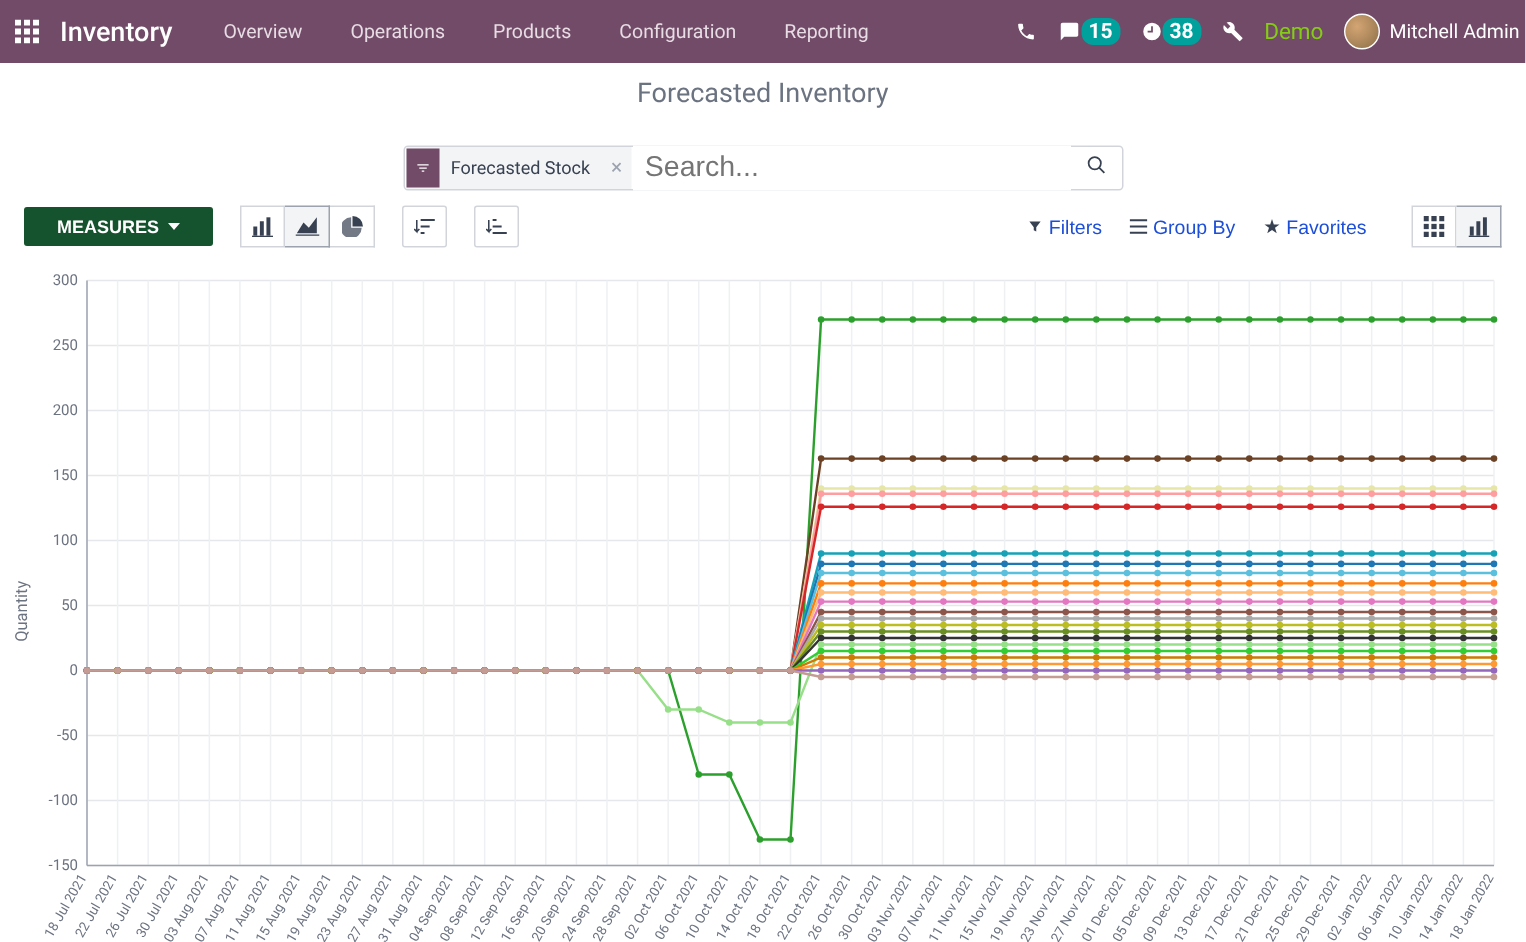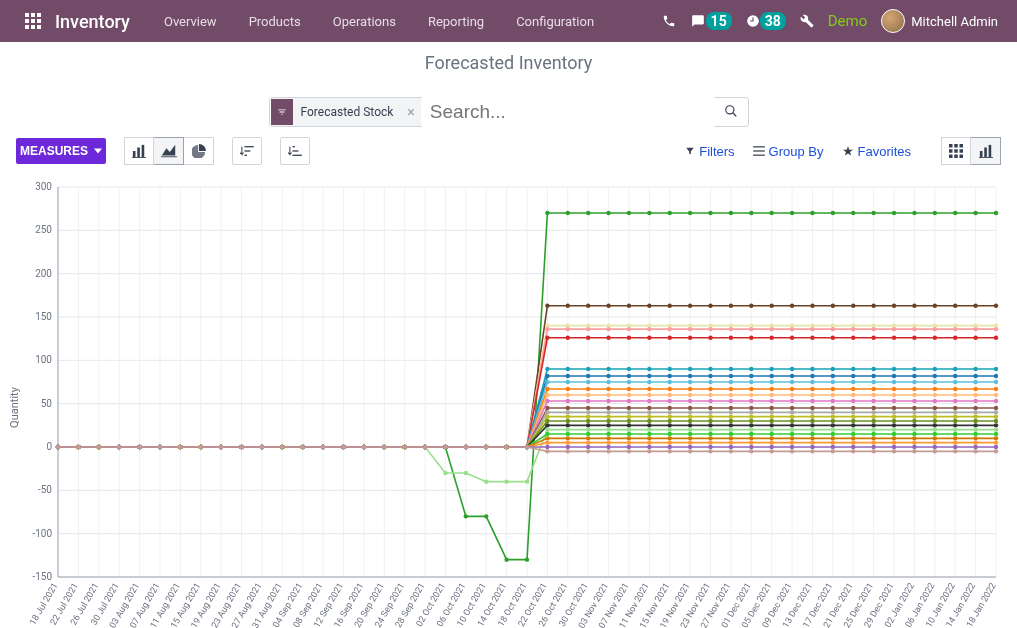--- a/index.html
+++ b/index.html
@@ -1,19 +1,19 @@
 <!DOCTYPE html>
 <html><head>
 <meta charset="utf-8">
 <style>
 * { box-sizing: border-box; margin: 0; padding: 0; }
 body { font-family: -apple-system, BlinkMacSystemFont, "Segoe UI", Roboto, sans-serif; font-size: 13px; color: #374151; background: #fff; width: 1017px; }
 
 
-.topnav { background: #714B67; color: #fff; display: flex; align-items: center; height: 42px; padding: 0 19px; }
+.topnav { background: #714B67; color: #fff; display: flex; align-items: center; height: 42px; padding: 0 4px; }
 .topnav .apps-btn { width: 28px; height: 28px; display: flex; align-items: center; justify-content: center; cursor: pointer; margin-right: 8px; }
 .topnav .app-title { font-size: 18px; font-weight: 500; margin-right: 20px; }
 .topnav .menu { display: flex; gap: 4px; }
 .topnav .menu-item { padding: 10px 14px; cursor: pointer; font-size: 13px; color: #e8dce5; }
 .topnav .spacer { flex: 1; }
 .topnav .right { display: flex; align-items: center; gap: 14px; }
 .topnav .icon-btn { display: flex; align-items: center; justify-content: center; cursor: pointer; position: relative; }
 .topnav .badge { background: #00A09D; color: #fff; font-size: 14px; font-weight: bold; padding: 1px 5px; border-radius: 8px; margin-left: 0; }
 .topnav .user { display: flex; align-items: center; gap: 6px; cursor: pointer; }
 .topnav .avatar { width: 24px; height: 24px; border-radius: 50%; background: radial-gradient(circle at 35% 35%, #d4a574, #8b6f47); border: 1px solid #fff; }
@@ -25,21 +25,21 @@
 .search-wrap { display: flex; align-items: center; border: 1px solid #d1d5db; border-radius: 3px; min-width: 480px; height: 30px; }
 .facet { display: flex; align-items: center; background: #f3f4f6; margin: 1px; height: 28px; }
 .facet-icon { background: #714B67; color: #fff; width: 22px; height: 26px; display: flex; align-items: center; justify-content: center; }
 .facet-label { padding: 0 8px; font-size: 12px; color: #374151; }
 .facet-remove { padding: 0 6px; color: #9ca3af; cursor: pointer; font-size: 14px; }
 .search-input { flex: 1; border: none; outline: none; padding: 4px 8px; font-size: 19px; }
 .search-btn { padding: 0 10px; cursor: pointer; color: #374151; }
 
 
 .toolbar-row { display: flex; align-items: center; padding: 4px 16px 10px; gap: 10px; }
-.measures-btn { background: #6d28d9; color: #fff; border: none; padding: 6px 4px; font-size: 12px; font-weight: bold; cursor: pointer; display: flex; align-items: center; gap: 6px; border-radius: 2px; }
+.measures-btn { background: #14532d; color: #fff; border: none; padding: 6px 22px; font-size: 12px; font-weight: bold; cursor: pointer; display: flex; align-items: center; gap: 6px; border-radius: 2px; }
 .chart-btns { display: flex; gap: 0; margin-left: 8px; }
 .chart-btn { width: 30px; height: 28px; border: 1px solid #d1d5db; background: #fff; cursor: pointer; display: flex; align-items: center; justify-content: center; color: #374151; }
 .chart-btn + .chart-btn { border-left: none; }
 .chart-btn.active { background: #f3f4f6; border-color: #9ca3af; }
 .chart-btn-single { border-radius: 2px; }
 .toolbar-row .spacer { flex: 1; }
 .filter-btns { display: flex; gap: 18px; }
 .filter-btn { background: none; border: none; cursor: pointer; display: flex; align-items: center; gap: 4px; font-size: 13px; color: #1d4ed8; }
 .view-btns { display: flex; gap: 0; margin-left: 20px; }
 .view-btn { width: 30px; height: 28px; border: 1px solid #d1d5db; background: #fff; cursor: pointer; display: flex; align-items: center; justify-content: center; }
@@ -71,24 +71,24 @@
           <rect x="12" y="6" width="4" height="4"></rect>
           <rect x="0" y="12" width="4" height="4"></rect>
           <rect x="6" y="12" width="4" height="4"></rect>
           <rect x="12" y="12" width="4" height="4"></rect>
         </g>
       </svg>
   </div>
   <div class="app-title">Inventory</div>
   <div class="menu">
     <div class="menu-item">Overview</div>
+    <div class="menu-item">Operations</div>
     <div class="menu-item">Products</div>
-    <div class="menu-item">Operations</div>
+    <div class="menu-item">Configuration</div>
     <div class="menu-item">Reporting</div>
-    <div class="menu-item">Configuration</div>
   </div>
   <div class="spacer"></div>
   <div class="right">
     <div class="icon-btn">
       <svg width="14" height="14" viewBox="0 0 24 24" fill="#fff">
           <path d="M6.6 10.8c1.4 2.8 3.8 5.1 6.6 6.6l2.2-2.2c.3-.3.7-.4 1-.2 1.1.4 2.4.6 3.6.6.6 0 1 .4 1 1V20c0 .6-.4 1-1 1C10.6 21 3 13.4 3 4c0-.6.4-1 1-1h3.5c.6 0 1 .4 1 1 0 1.2.2 2.5.6 3.6.1.4 0 .8-.2 1l-2.3 2.2z"></path>
         </svg>
     </div>
     <div class="icon-btn">
       <svg width="16" height="14" viewBox="0 0 24 24" fill="#fff">

